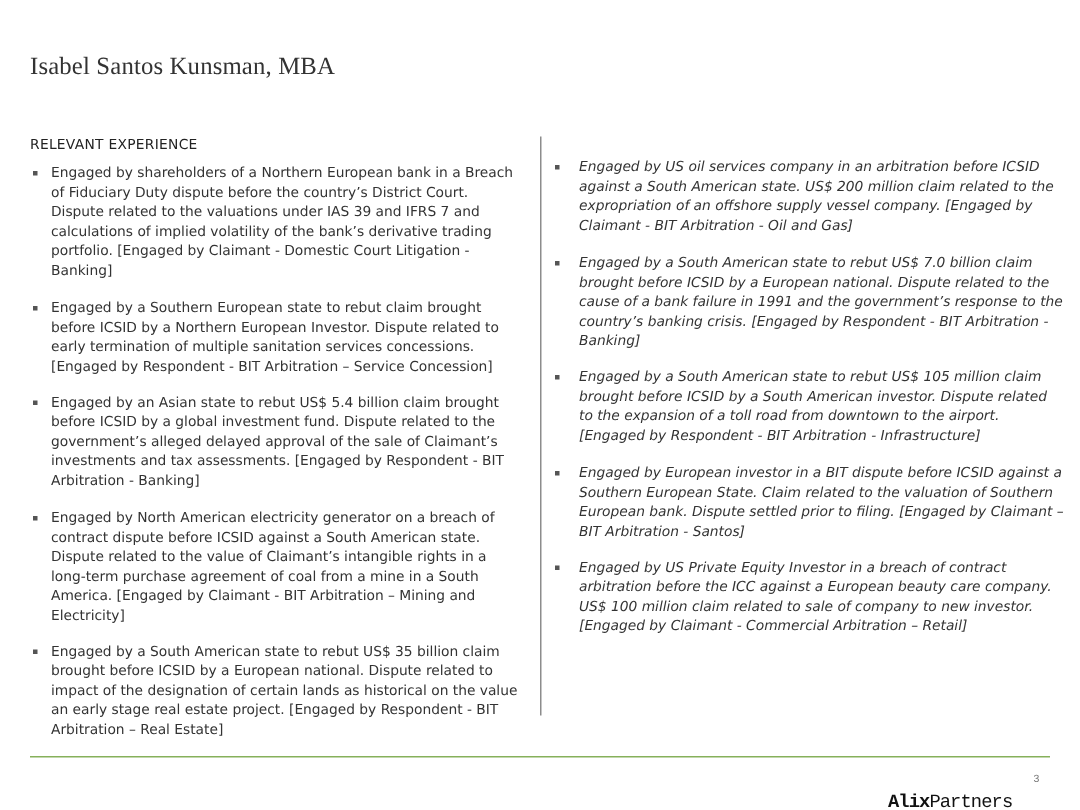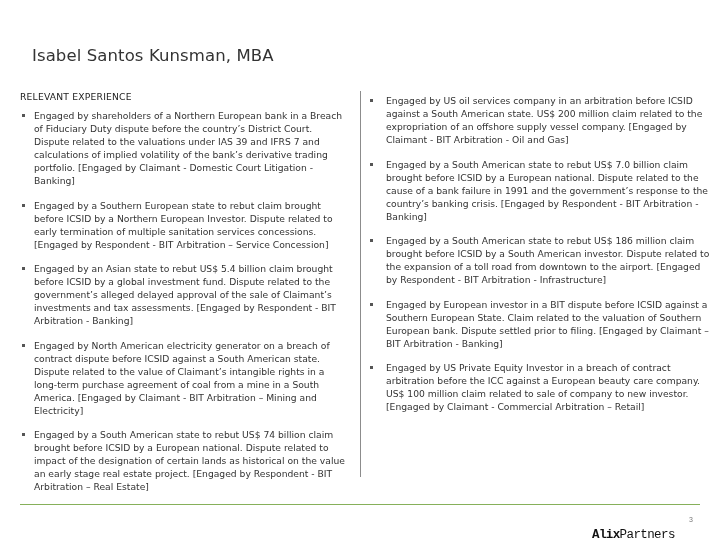--- a/index.html
+++ b/index.html
@@ -16,21 +16,22 @@
       color: #333333;
     }
     .title {
       position: absolute;
       left: 20px;
       top: 34px;
       font-size: 16.5px;
       letter-spacing: 0.1px;
       color: #333333;
       font-weight: normal;
-      margin: 12px;
+      margin: 0;
+      font-family: Liberation Serif, serif;
     }
     .section-heading {
       position: absolute;
       left: 20px;
       top: 91px;
       font-size: 9.2px;
       font-weight: normal;
       color: #222222;
       letter-spacing: 0.2px;
       margin: 0;
@@ -45,21 +46,22 @@
       line-height: 13px;
       color: #333333;
     }
     .col-left {
       left: 20px;
       width: 325px;
     }
     .col-right {
       left: 370px;
       width: 340px;
-      top: 94px;
+      top: 105px;
+      font-style: italic;
     }
     .col li {
       position: relative;
       padding-left: 14px;
       margin: 0 0 11.5px 0;
     }
     .col-right li {
       padding-left: 16px;
     }
     .bullet {
@@ -129,42 +131,42 @@
   <li>
     <span class="bullet"></span>
     <span>Engaged by an Asian state to rebut US$ 5.4 billion claim brought before ICSID by a global investment fund. Dispute related to the government’s alleged delayed approval of the sale of Claimant’s investments and tax assessments. [Engaged by Respondent - BIT Arbitration - Banking]</span>
   </li>
   <li>
     <span class="bullet"></span>
     <span>Engaged by North American electricity generator on a breach of contract dispute before ICSID against a South American state.  Dispute related to the value of Claimant’s intangible rights in a long-term purchase agreement of coal from a mine in a South America. [Engaged by Claimant - BIT Arbitration – Mining and Electricity]</span>
   </li>
   <li>
     <span class="bullet"></span>
-    <span>Engaged by a South American state to rebut US$ 74 billion claim brought before ICSID by a European national. Dispute related to impact of the designation of certain lands as historical on the value an early stage real estate project. [Engaged by Respondent - BIT Arbitration – Real Estate]</span>
+    <span>Engaged by a South American state to rebut US$ 35 billion claim brought before ICSID by a European national. Dispute related to impact of the designation of certain lands as historical on the value an early stage real estate project. [Engaged by Respondent - BIT Arbitration – Real Estate]</span>
   </li>
 </ul>
 
 <div class="divider-vertical"></div>
 
 <ul class="col col-right">
   <li>
     <span class="bullet"></span>
     <span>Engaged by US oil services company in an arbitration before ICSID against a South American state. US$ 200 million claim related to the expropriation of an offshore supply vessel company. [Engaged by Claimant - BIT Arbitration - Oil and Gas]</span>
   </li>
   <li>
     <span class="bullet"></span>
     <span>Engaged by a South American state to rebut US$ 7.0 billion claim brought before ICSID by a European national. Dispute related to the cause of a bank failure in 1991 and the government’s response to the country’s banking crisis. [Engaged by Respondent - BIT Arbitration - Banking]</span>
   </li>
   <li>
     <span class="bullet"></span>
-    <span>Engaged by a South American state to rebut US$ 186 million claim brought before ICSID by a South American investor. Dispute related to the expansion of a toll road from downtown to the airport.  [Engaged by Respondent - BIT Arbitration - Infrastructure]</span>
+    <span>Engaged by a South American state to rebut US$ 105 million claim brought before ICSID by a South American investor. Dispute related to the expansion of a toll road from downtown to the airport.  [Engaged by Respondent - BIT Arbitration - Infrastructure]</span>
   </li>
   <li>
     <span class="bullet"></span>
-    <span>Engaged by European investor in a BIT dispute before ICSID against a Southern European State. Claim related to the valuation of Southern European bank. Dispute settled prior to filing. [Engaged by Claimant – BIT Arbitration - Banking]</span>
+    <span>Engaged by European investor in a BIT dispute before ICSID against a Southern European State. Claim related to the valuation of Southern European bank. Dispute settled prior to filing. [Engaged by Claimant – BIT Arbitration - Santos]</span>
   </li>
   <li>
     <span class="bullet"></span>
     <span>Engaged by US Private Equity Investor in a breach of contract arbitration before the ICC against a European beauty care company. US$ 100 million claim related to sale of company to new investor. [Engaged by Claimant - Commercial Arbitration – Retail]</span>
   </li>
 </ul>
 
 <div class="footer-rule" style="background: rgb(134, 176, 90);"></div>
 
 <div class="logo">

